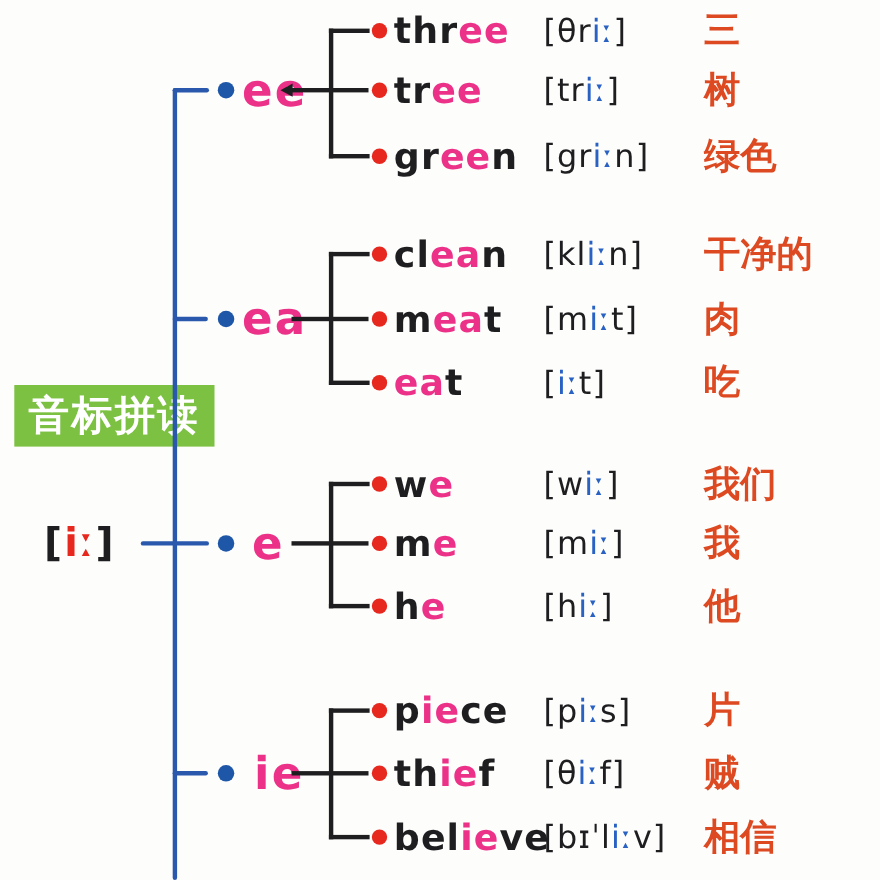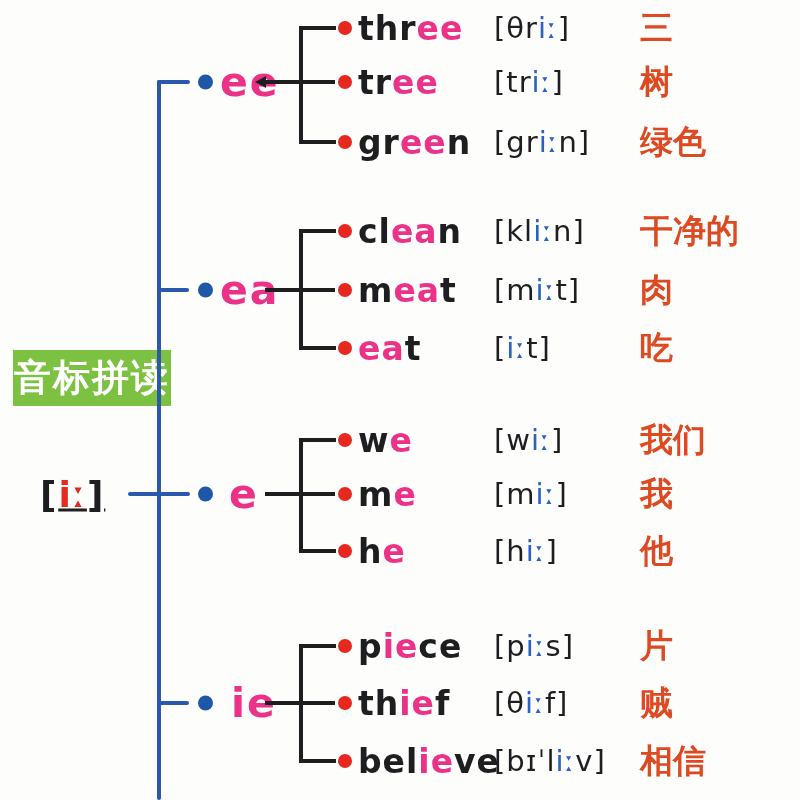--- a/index.html
+++ b/index.html
@@ -5,40 +5,40 @@
   html,body{margin:0;padding:0;}
   body{width:800px;height:800px;background:#ffffff;font-family:"DejaVu Sans",sans-serif;overflow:hidden;}
   #canvas{position:relative;width:800px;height:800px;background:var(--paper,#fdfdfc);}
 
   .line{position:absolute;}
   .bl{background:var(--blue);}
   .bk{background:var(--ink);}
 
   .trunk{left:157px;top:80px;width:4px;height:720px;z-index:6;border-radius:2px;}
   .badge{position:absolute;left:13px;top:350px;z-index:5;background:var(--badge_green);
-         color:var(--badge_text);font-size:37px;line-height:1.3;padding:4px 1px;
+         color:var(--badge_text);font-size:37px;line-height:1.3;padding:4px 13px;
          font-weight:600;letter-spacing:2px;}
 
   .row,.branch,.root{position:absolute;left:0;width:800px;height:0;}
   .row > span,.branch > span,.root > span{position:absolute;transform:translateY(-50%);white-space:nowrap;}
 
   .bullet{left:338px;width:14px;height:14px;border-radius:50%;background:var(--red);}
   .bdot{left:198px;width:15px;height:15px;border-radius:50%;background:var(--dot_blue);}
 
   .word{left:358px;font-size:33px;font-weight:600;letter-spacing:1px;color:var(--ink);}
   .phon{left:494px;font-size:29px;font-weight:400;letter-spacing:1px;color:var(--ink);}
   .cn{left:640px;font-size:33px;font-weight:600;color:var(--cn);font-family:sans-serif;}
 
   .blabel{font-size:41px;font-weight:700;letter-spacing:2px;color:var(--pink);}
   .pinktx{color:var(--pink);}
   .bluetx{color:var(--phon_blue);}
   .redtx{color:var(--red);}
   .inktx{color:var(--ink);text-align:right;}
 
-  .rootlbl{left:40px;font-size:36px;font-weight:700;letter-spacing:2px;color:var(--ink);text-decoration:underline;}
+  .rootlbl{left:40px;font-size:36px;font-weight:700;letter-spacing:2px;color:var(--ink);}
 
   .arrow{position:absolute;width:0;height:0;border-top:6px solid transparent;
          border-bottom:6px solid transparent;border-right:11px solid var(--ink);}
 </style>
 </head>
 <body>
 
 <div id="canvas">
 
   <div class="line bl trunk"></div>

